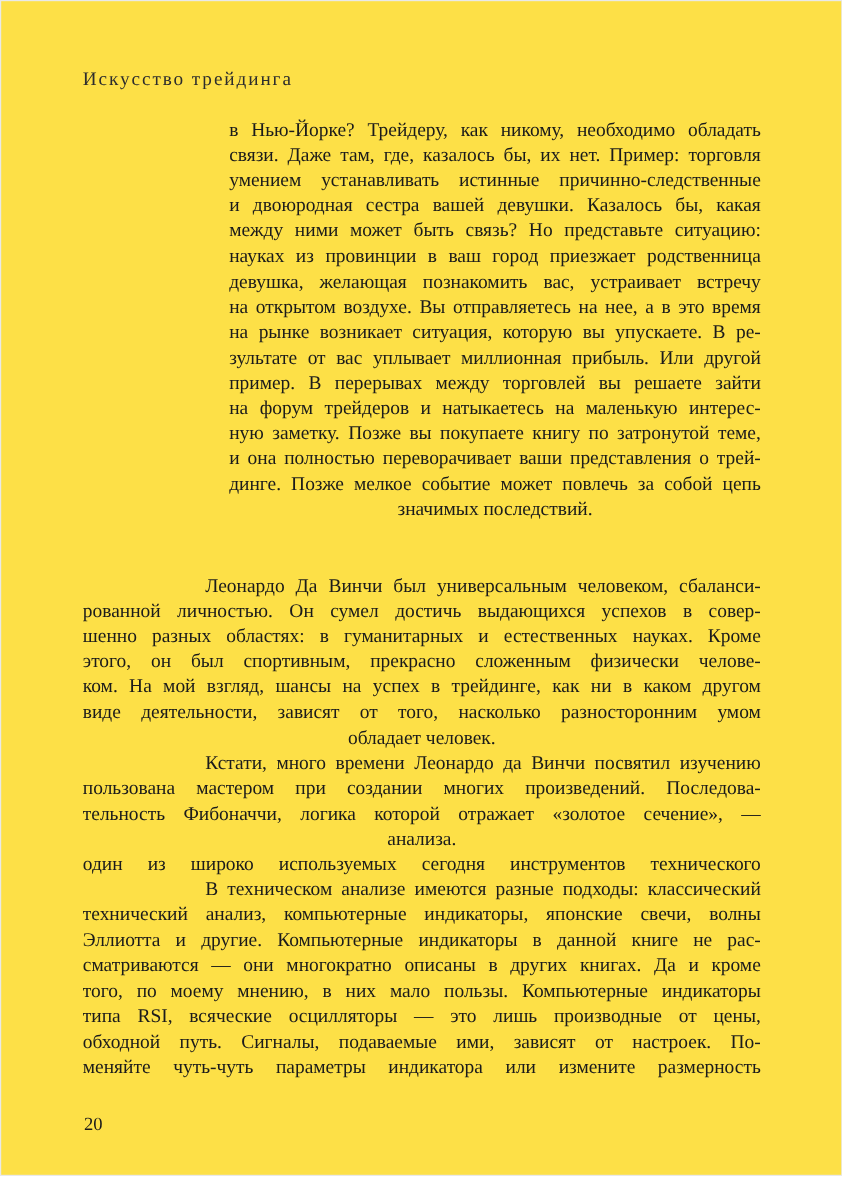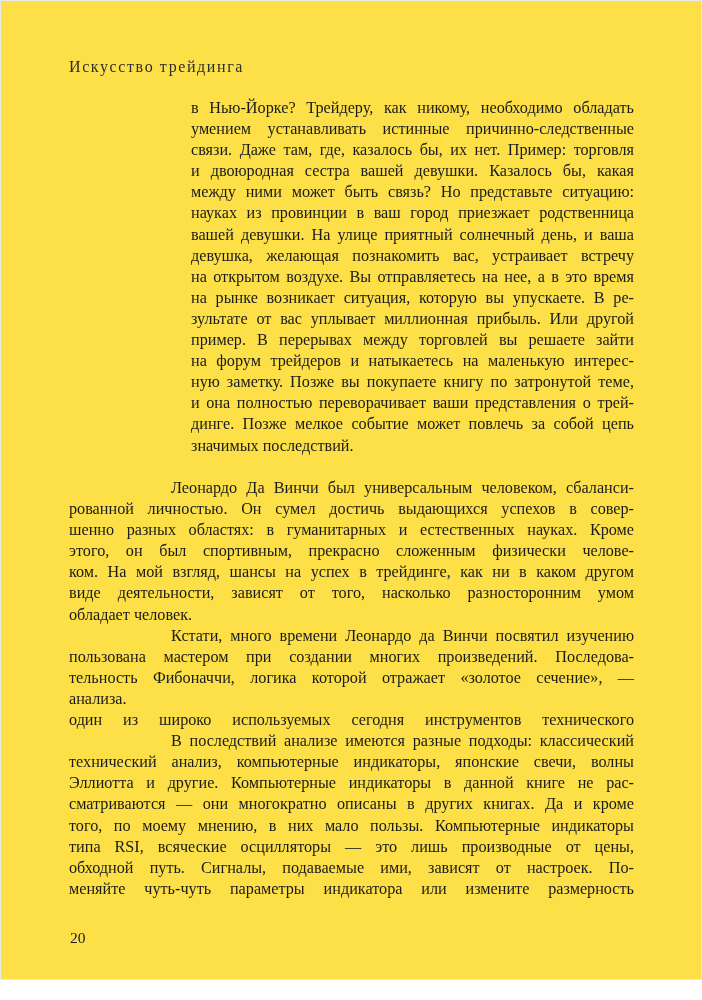--- a/index.html
+++ b/index.html
@@ -32,21 +32,21 @@
   .body-text {
     position: absolute;
     left: 68px;
     top: 477px;
     width: 565px;
   }
   .line {
     font-size: 16.2px;
     line-height: 21.1px;
     height: 21.1px;
-    text-align: left;
+    text-align: center;
   }
   .line.just {
     text-align: justify;
     text-align-last: justify;
   }
   .line.indent {
     text-indent: 102px;
   }
   .page-number {
     position: absolute;
@@ -57,26 +57,25 @@
   }
 </style>
 </head>
 <body>
 
 <div class="page">
   <div class="running-head">Искусство трейдинга</div>
 
   <div class="quote-block">
       <div class="line just">в Нью-Йорке? Трейдеру, как никому, необходимо обладать</div>
+      <div class="line just">связи. Даже там, где, казалось бы, их нет. Пример: торговля</div>
       <div class="line just">умением устанавливать истинные причинно-следственные</div>
-      <div class="line just">связи. Даже там, где, казалось бы, их нет. Пример: торговля</div>
       <div class="line just">и двоюродная сестра вашей девушки. Казалось бы, какая</div>
       <div class="line just">между ними может быть связь? Но представьте ситуацию:</div>
       <div class="line just">науках из провинции в ваш город приезжает родственница</div>
-      <div class="line just">вашей девушки. На улице приятный солнечный день, и ваша</div>
       <div class="line just">девушка, желающая познакомить вас, устраивает встречу</div>
       <div class="line just">на открытом воздухе. Вы отправляетесь на нее, а в это время</div>
       <div class="line just">на рынке возникает ситуация, которую вы упускаете. В ре-</div>
       <div class="line just">зультате от вас уплывает миллионная прибыль. Или другой</div>
       <div class="line just">пример. В перерывах между торговлей вы решаете зайти</div>
       <div class="line just">на форум трейдеров и натыкаетесь на маленькую интерес-</div>
       <div class="line just">ную заметку. Позже вы покупаете книгу по затронутой теме,</div>
       <div class="line just">и она полностью переворачивает ваши представления о трей-</div>
       <div class="line just">динге. Позже мелкое событие может повлечь за собой цепь</div>
       <div class="line">значимых последствий.</div>
@@ -93,21 +92,21 @@
         <div class="line">обладает человек.</div>
       </div>
     <div>
         <div class="line just indent">Кстати, много времени Леонардо да Винчи посвятил изучению</div>
         <div class="line just">пользована мастером при создании многих произведений. Последова-</div>
         <div class="line just">тельность Фибоначчи, логика которой отражает «золотое сечение», —</div>
         <div class="line">анализа.</div>
         <div class="line just">один из широко используемых сегодня инструментов технического</div>
       </div>
     <div>
-        <div class="line just indent">В последствий анализе имеются разные подходы: классический</div>
+        <div class="line just indent">В техническом анализе имеются разные подходы: классический</div>
         <div class="line just">технический анализ, компьютерные индикаторы, японские свечи, волны</div>
         <div class="line just">Эллиотта и другие. Компьютерные индикаторы в данной книге не рас-</div>
         <div class="line just">сматриваются — они многократно описаны в других книгах. Да и кроме</div>
         <div class="line just">того, по моему мнению, в них мало пользы. Компьютерные индикаторы</div>
         <div class="line just">типа RSI, всяческие осцилляторы — это лишь производные от цены,</div>
         <div class="line just">обходной путь. Сигналы, подаваемые ими, зависят от настроек. По-</div>
         <div class="line just">меняйте чуть-чуть параметры индикатора или измените размерность</div>
       </div>
   </div>
 

